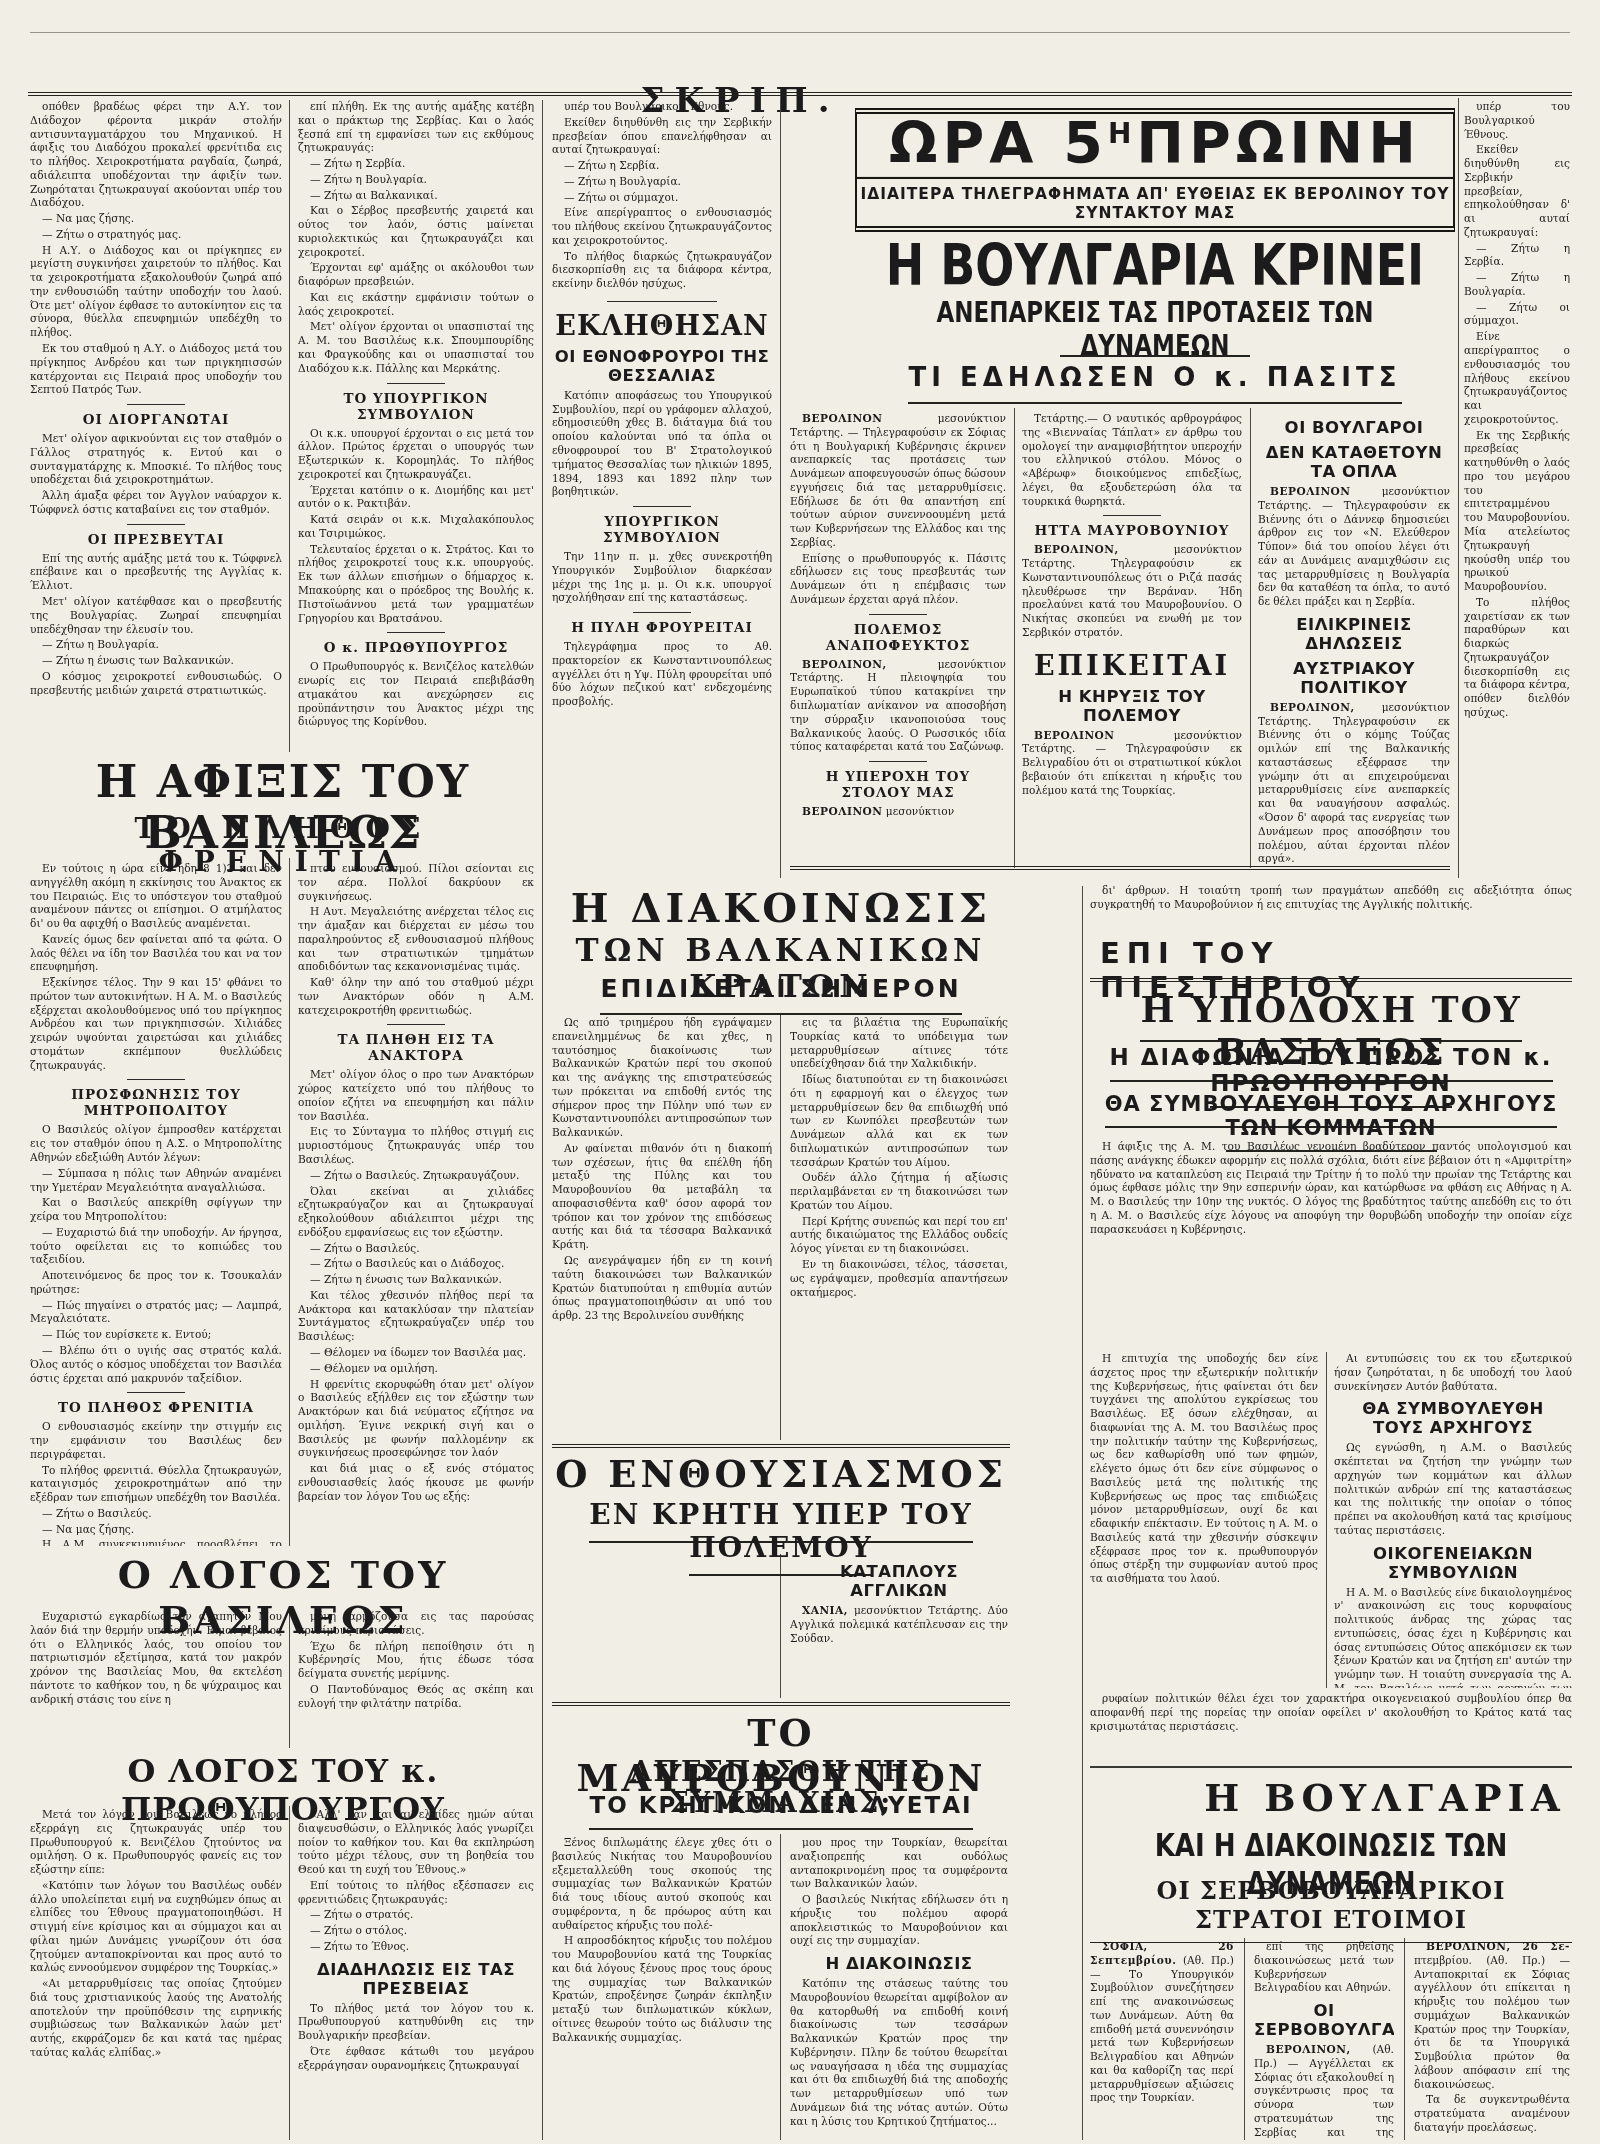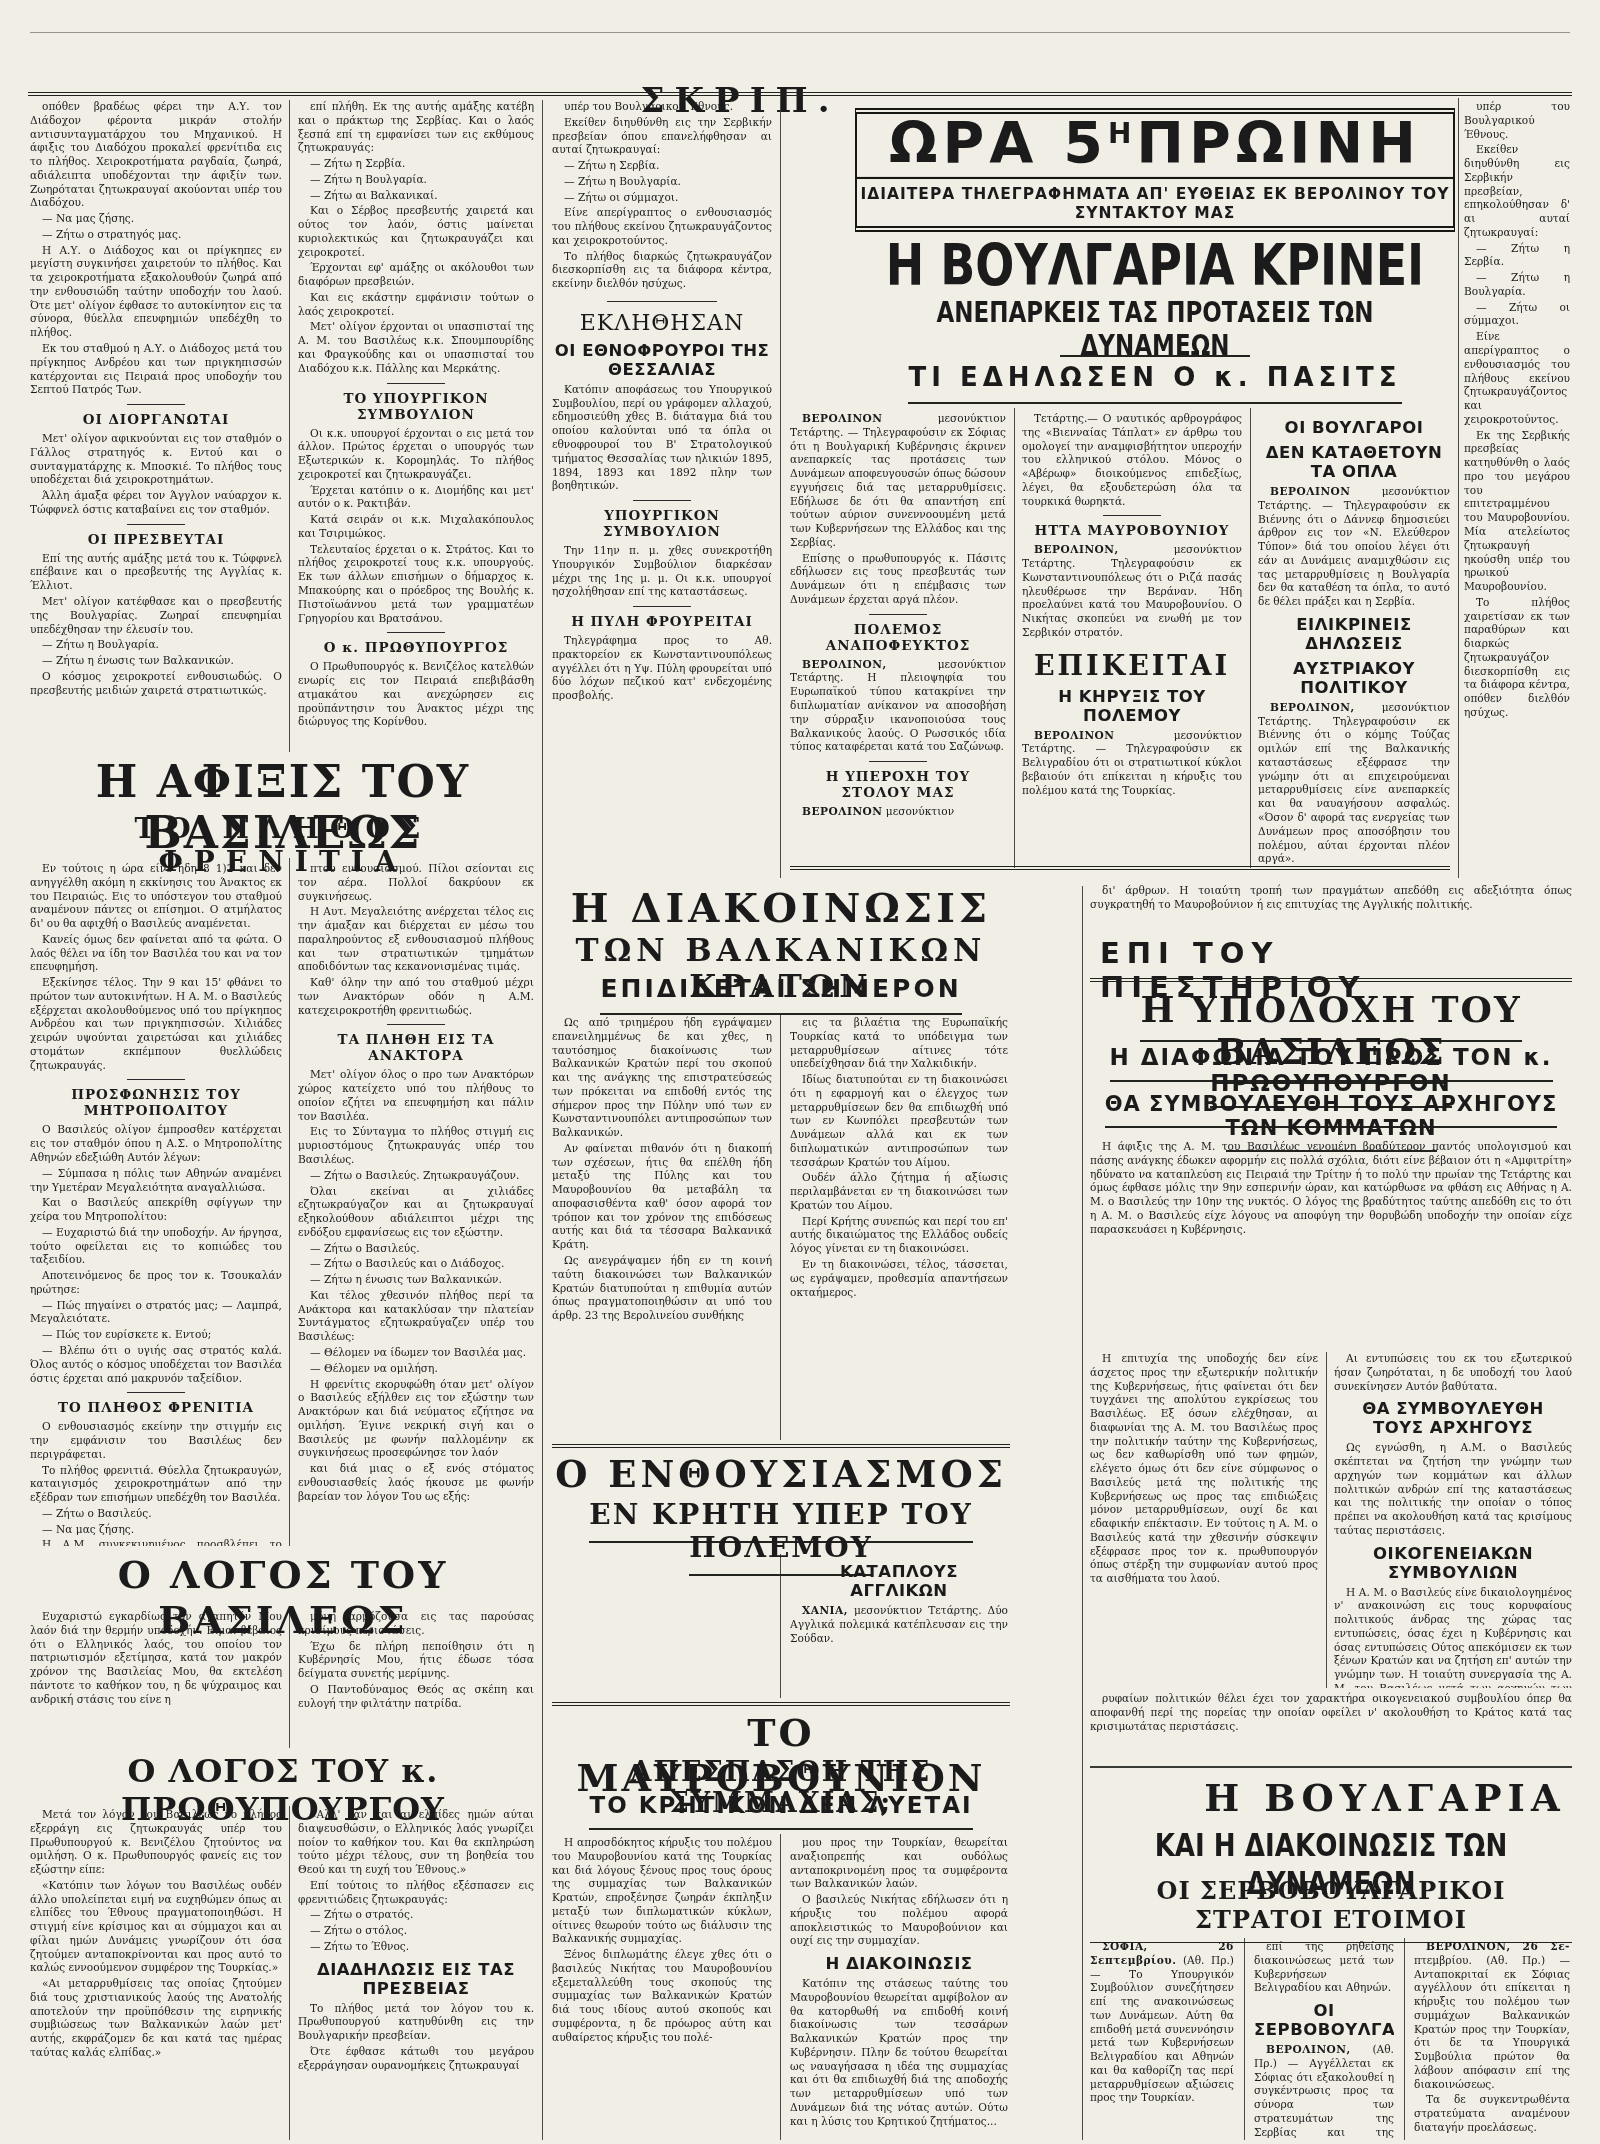--- a/index.html
+++ b/index.html
@@ -6,21 +6,21 @@
   .page{position:relative;width:1600px;height:2144px;background:#f1eee6;overflow:hidden;
         font-family:"DejaVu Serif", serif;color:#1b1b1b;}
   .abs{position:absolute;}
   .colbox{overflow:hidden;}
   .bp{margin:0 0 2px 0;font-size:10.6px;line-height:1.3;text-align:justify;text-indent:12px;}
   .bp b{font-weight:bold;letter-spacing:.5px;}
   .ch{font-size:13.5px;font-weight:bold;text-align:center;margin:7px 0 5px;letter-spacing:1px;}
   .ch::before{content:"";display:block;width:58px;border-top:1px solid #2b2b2b;margin:0 auto 6px;}
   .chm{font-size:16.5px;font-weight:bold;text-align:center;margin:6px 0 4px;letter-spacing:.5px;
        font-family:"DejaVu Sans", sans-serif;}
-  .chb{font-size:22px;font-weight:normal;text-align:center;margin:10px 0 2px;letter-spacing:1px;}
+  .chb{font-size:27px;font-weight:bold;text-align:center;margin:10px 0 2px;letter-spacing:1px;}
   .chb::before{content:"";display:block;width:110px;border-top:1px solid #2b2b2b;margin:0 auto 8px;}
   .chx{font-size:27px;font-weight:bold;text-align:center;margin:10px 0 4px;letter-spacing:3px;}
   .vrule{position:absolute;width:1px;background:#4a4a44;}
   .hrule{position:absolute;border-top:1px solid #3a3a34;}
   .hrule-double{position:absolute;border-top:4px double #22221e;}
   .masthead{font-size:34px;font-weight:bold;letter-spacing:10px;text-align:center;margin-top:36px;}
   .h-fat{font-weight:bold;text-align:center;}
   .squeeze{display:inline-block;transform:scaleY(1.22);transform-origin:center;}
   .sans{font-family:"DejaVu Sans", sans-serif;}
   .banner{display:flex;align-items:center;gap:10px;font-family:"DejaVu Sans",sans-serif;
@@ -203,22 +203,22 @@
   <div class="abs colbox" style="left:790px;top:1556px;width:218px;height:142px">
       <div class="chm">ΚΑΤΑΠΛΟΥΣ ΑΓΓΛΙΚΩΝ</div>
       <p class="bp"><b>ΧΑΝΙΑ,</b> μεσονύκτιον Τετάρτης. Δύο Αγγλικά πολεμικά κατέπλευσαν εις την Σούδαν.</p>
     </div>
 
   <div class="abs hrule-double" style="left:552px;top:1702px;width:458px"></div>
   <div class="abs h-fat" style="left:552px;top:1710px;width:458px;font-size:38px;letter-spacing:3px">ΤΟ ΜΑΥΡΟΒΟΥΝΙΟΝ</div>
   <div class="abs h-fat" style="left:552px;top:1756px;width:458px;font-size:27px;letter-spacing:2px">ΑΠΕΣΠΑΣΘΗ ΤΗΣ ΣΥΜΜΑΧΙΑΣ;</div>
   <div class="abs h-fat sans" style="left:552px;top:1792px;width:458px;font-size:23px;letter-spacing:2px"><span class="underl">ΤΟ ΚΡΗΤΙΚΟΝ ΔΕΝ ΛΥΕΤΑΙ</span></div>
   <div class="abs colbox" style="left:552px;top:1836px;width:220px;height:304px">
+      <p class="bp">Ξένος διπλωμάτης έλεγε χθες ότι ο βασιλεύς Νικήτας του Μαυροβουνίου εξεμεταλλεύθη τους σκοπούς της συμμαχίας των Βαλκανικών Κρατών διά τους ιδίους αυτού σκοπούς και συμφέροντα, η δε πρόωρος αύτη και αυθαίρετος κήρυξις του πολέ-</p>
       <p class="bp">Η απροσδόκητος κήρυξις του πολέμου του Μαυροβουνίου κατά της Τουρκίας και διά λόγους ξένους προς τους όρους της συμμαχίας των Βαλκανικών Κρατών, επροξένησε ζωηράν έκπληξιν μεταξύ των διπλωματικών κύκλων, οίτινες θεωρούν τούτο ως διάλυσιν της Βαλκανικής συμμαχίας.</p>
-      <p class="bp">Ξένος διπλωμάτης έλεγε χθες ότι ο βασιλεύς Νικήτας του Μαυροβουνίου εξεμεταλλεύθη τους σκοπούς της συμμαχίας των Βαλκανικών Κρατών διά τους ιδίους αυτού σκοπούς και συμφέροντα, η δε πρόωρος αύτη και αυθαίρετος κήρυξις του πολέ-</p>
     </div>
   <div class="abs colbox" style="left:790px;top:1836px;width:218px;height:304px">
       <p class="bp">μου προς την Τουρκίαν, θεωρείται αναξιοπρεπής και ουδόλως ανταποκρινομένη προς τα συμφέροντα των Βαλκανικών λαών.</p>
       <p class="bp">Ο βασιλεύς Νικήτας εδήλωσεν ότι η κήρυξις του πολέμου αφορά αποκλειστικώς το Μαυροβούνιον και ουχί εις την συμμαχίαν.</p>
       <div class="chm">Η ΔΙΑΚΟΙΝΩΣΙΣ</div>
       <p class="bp">Κατόπιν της στάσεως ταύτης του Μαυροβουνίου θεωρείται αμφίβολον αν θα κατορθωθή να επιδοθή κοινή διακοίνωσις των τεσσάρων Βαλκανικών Κρατών προς την Κυβέρνησιν. Πλην δε τούτου θεωρείται ως ναυαγήσασα η ιδέα της συμμαχίας και ότι θα επιδιωχθή διά της αποδοχής των μεταρρυθμίσεων υπό των Δυνάμεων διά της νότας αυτών. Ούτω και η λύσις του Κρητικού ζητήματος...</p>
     </div>
 
   <div class="abs box" style="left:855px;top:108px;width:596px;height:112px;">
     <div class="boxtitle"><span>ΩΡΑ 5</span><sup>Η</sup><span>ΠΡΩΙΝΗ</span></div>

